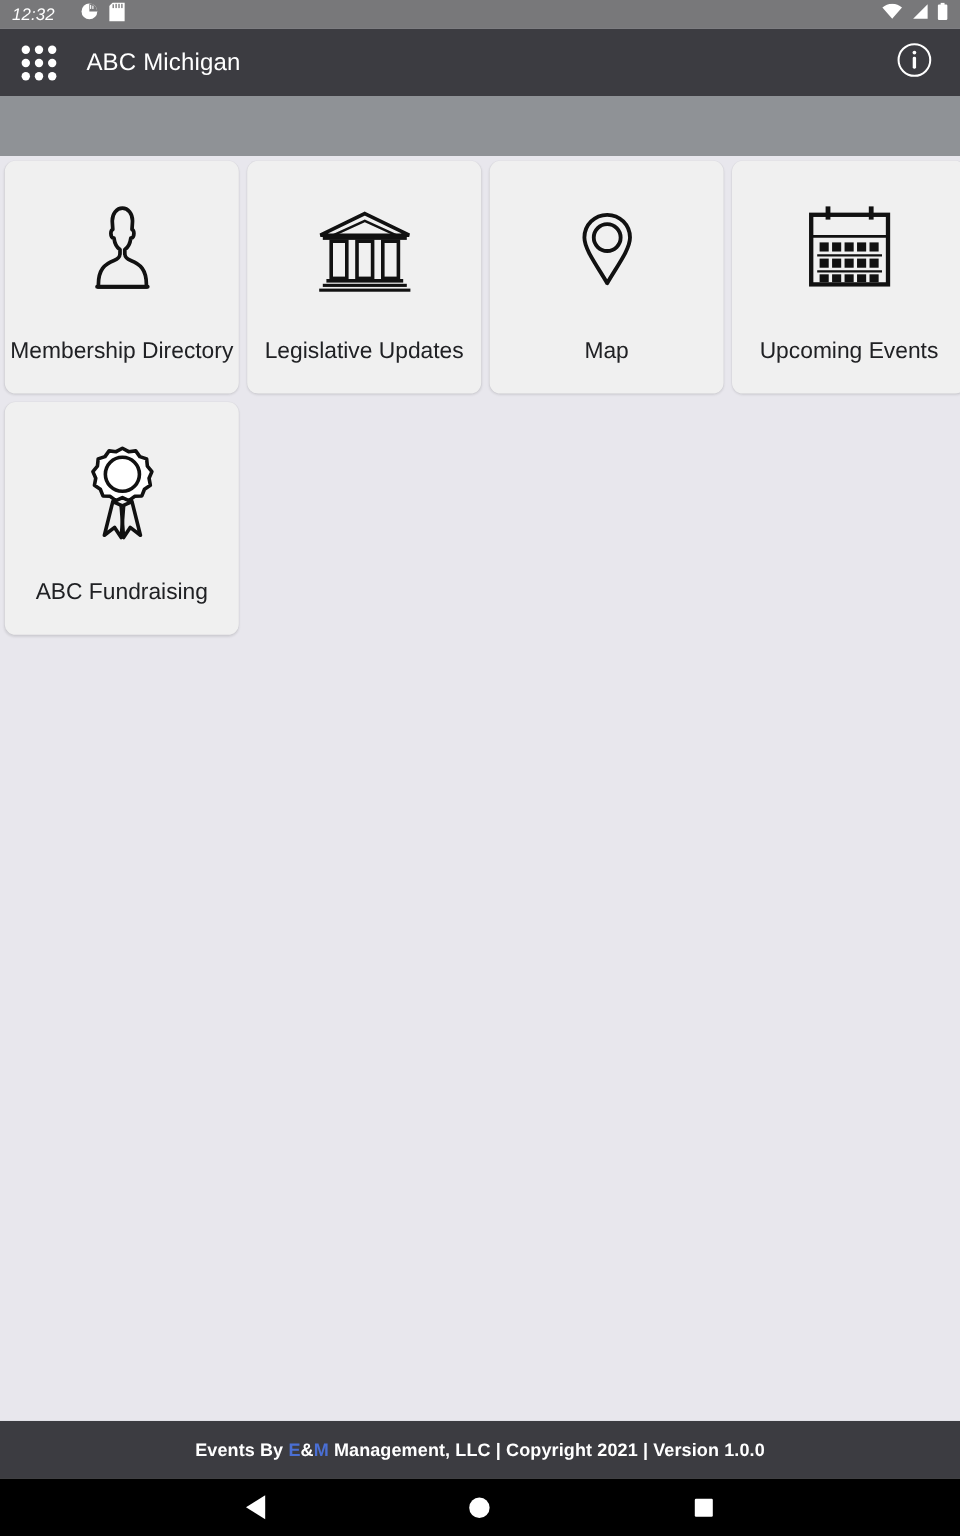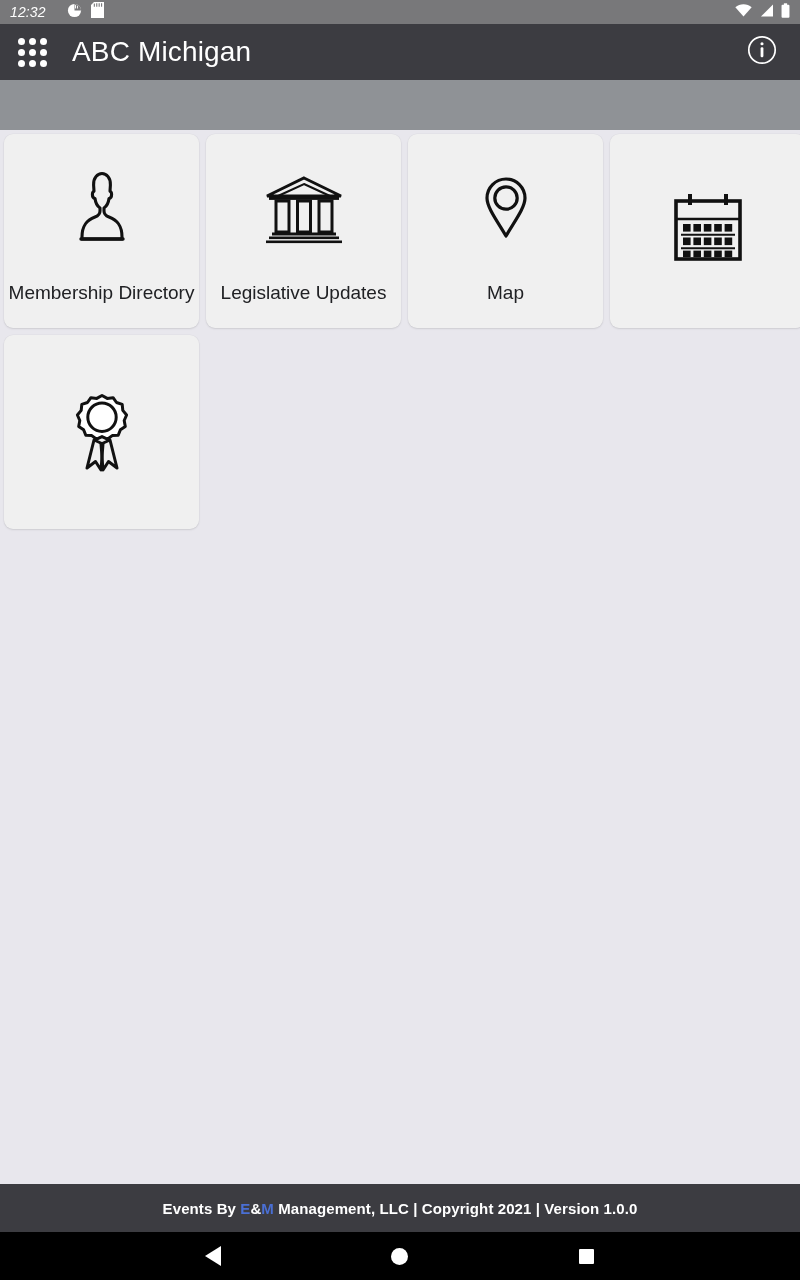--- a/index.html
+++ b/index.html
@@ -51,21 +51,21 @@
     grid-template-columns:repeat(3,7px);
     grid-template-rows:repeat(3,7px);
     gap:4px;
   }
   .drawer-grid i {
     display:block; width:7px; height:7px;
     border-radius:50%; background:#ffffff;
   }
   .app-title {
     color:#ffffff;
-    font-size:28px;
+    font-size:20px;
     font-weight:400;
     margin-left:18px;
     letter-spacing:.15px;
     white-space:nowrap;
   }
   .info-btn {
     margin-left:auto;
     width:40px; height:40px;
     display:flex; align-items:center; justify-content:center;
     cursor:pointer;
@@ -318,39 +318,41 @@
               <line x1="21" y1="67.2" x2="75" y2="67.2" stroke="#111111" stroke-width="1.9"></line>
 
               <rect x="23" y="69.6" width="7.6" height="6.6" fill="#111111"></rect>
               <rect x="33.4" y="69.6" width="7.6" height="6.6" fill="#111111"></rect>
               <rect x="43.8" y="69.6" width="7.6" height="6.6" fill="#111111"></rect>
               <rect x="54.2" y="69.6" width="7.6" height="6.6" fill="#111111"></rect>
               <rect x="64.6" y="69.6" width="7.6" height="6.6" fill="#111111"></rect>
             </svg>
           </span>
         </div>
+        <div class="tile-label">Upcoming Events</div>
       </div>
 
       <div class="tile">
         <div class="tile-icon">
           <span>
             <svg width="96" height="96" viewBox="0 0 96 96">
 
               <path d="M40 58 L33 86 L41.5 79.5 L47 88 L49 62 Z" fill="none" stroke="#111111" stroke-width="3" stroke-linejoin="round"></path>
               <path d="M56 58 L63 86 L54.5 79.5 L49 88 L47 62 Z" fill="none" stroke="#111111" stroke-width="3" stroke-linejoin="round"></path>
 
               <path d="M48 13.5 L53.2 16.4 L59.1 15.7 L62.5 20.5 L68.2 22.4 L68.8 28.4
                        L72.6 33 L70.2 38.5 L71.3 44.4 L66.4 47.7 L64.2 53.3 L58.2 53.6
                        L53.4 57.2 L48 54.6 L42.6 57.2 L37.8 53.6 L31.8 53.3 L29.6 47.7
                        L24.7 44.4 L25.8 38.5 L23.4 33 L27.2 28.4 L27.8 22.4 L33.5 20.5
                        L36.9 15.7 L42.8 16.4 Z" fill="#ffffff" stroke="#111111" stroke-width="3" stroke-linejoin="round"></path>
               <circle cx="48" cy="35.2" r="14.2" fill="none" stroke="#111111" stroke-width="3"></circle>
             </svg>
           </span>
         </div>
+        <div class="tile-label">ABC Fundraising</div>
       </div>
 
 
     </div>
   </div>
 
   <div class="footer">
     <div class="footer-text"><span>Events By </span><span class="brand-blue">E</span><span>&amp;</span><span class="brand-blue">M</span><span> Management, LLC | Copyright 2021 | Version 1.0.0</span></div>
   </div>
 

